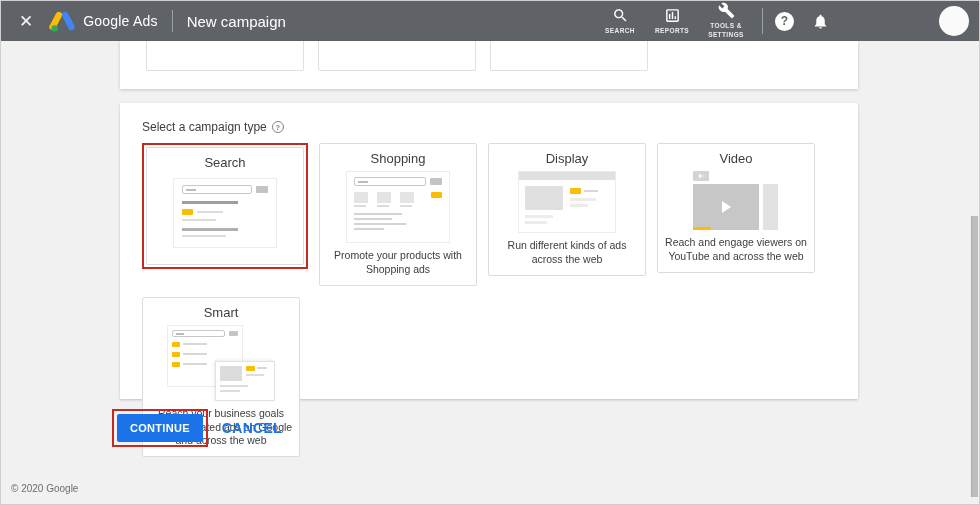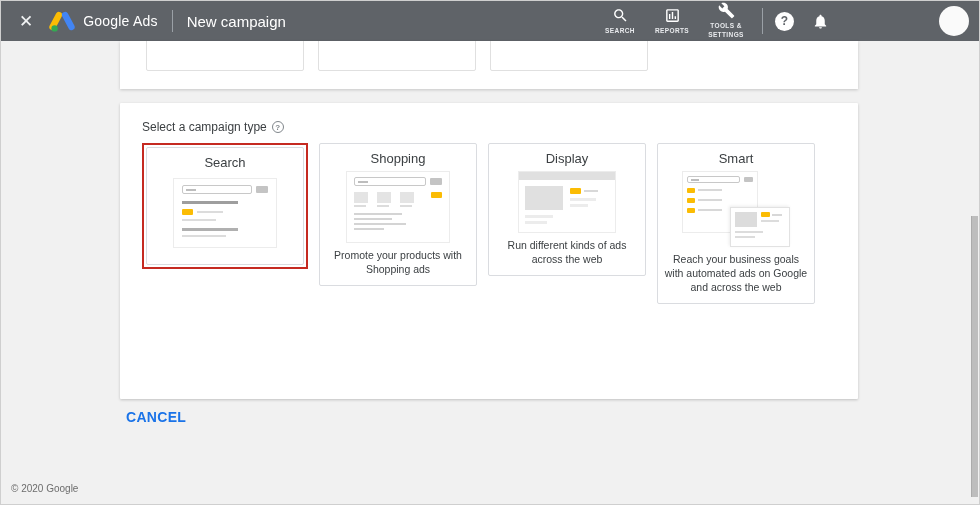--- a/index.html
+++ b/index.html
@@ -308,20 +308,35 @@
                     </div>
                   <div class="r1"></div>
                   <div class="r2"></div>
                 </div>
               </div>
             </div>
           </div>
           <div class="tc-desc">Run different kinds of ads across the web</div>
         </div>
 
+        <div class="type-card">
+          <div class="tc-title">Video</div>
+          <div class="tc-ill">
+            <div class="ill-video">
+              <div class="tab"></div>
+              <div class="row">
+                <div class="player">
+                    <div class="prog"></div>
+                  </div>
+                <div class="side"></div>
+              </div>
+            </div>
+          </div>
+          <div class="tc-desc">Reach and engage viewers on YouTube and across the web</div>
+        </div>
 
         <div class="type-card">
           <div class="tc-title">Smart</div>
           <div class="tc-ill">
             <div class="ill-smart">
               <div class="back">
                 <div class="sbar-row">
                     <div class="sbar"></div>
                     <div class="sbtn"></div>
                   </div>
@@ -354,20 +369,23 @@
               </div>
             </div>
           </div>
           <div class="tc-desc">Reach your business goals with automated ads on Google and across the web</div>
         </div>
 
       </div>
     </div>
 
     <div class="actions">
+      <span class="annotation-btn">
+        <button class="continue-btn">CONTINUE</button>
+      </span>
       <a class="cancel-link">CANCEL</a>
     </div>
 
     <div class="footer-text">© 2020 Google</div>
 
     <div class="scroll-thumb"></div>
 
   </div>
 </div>
 

